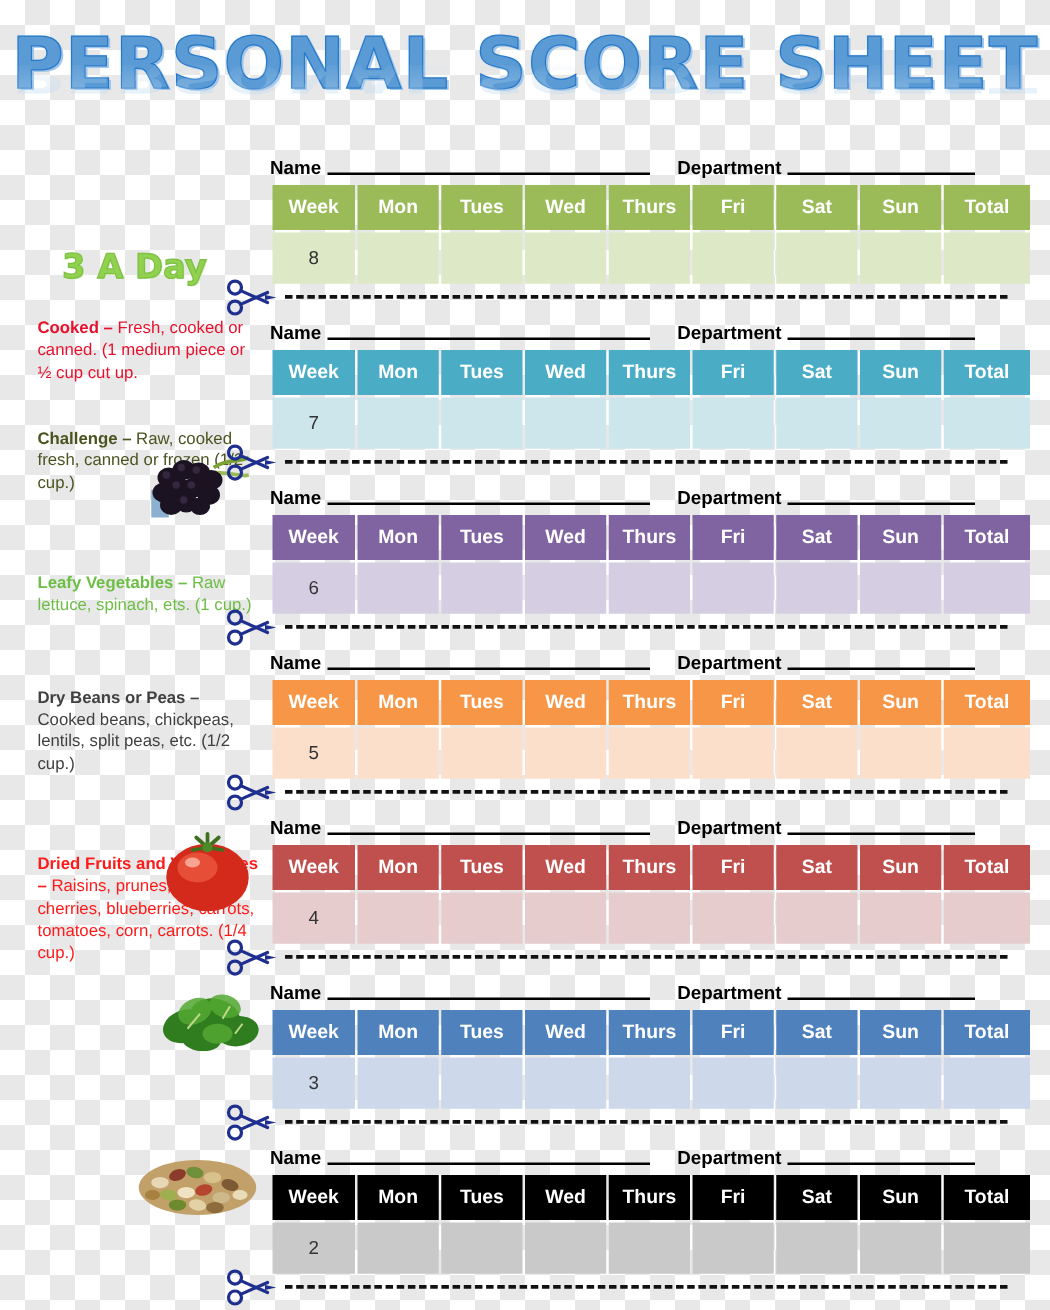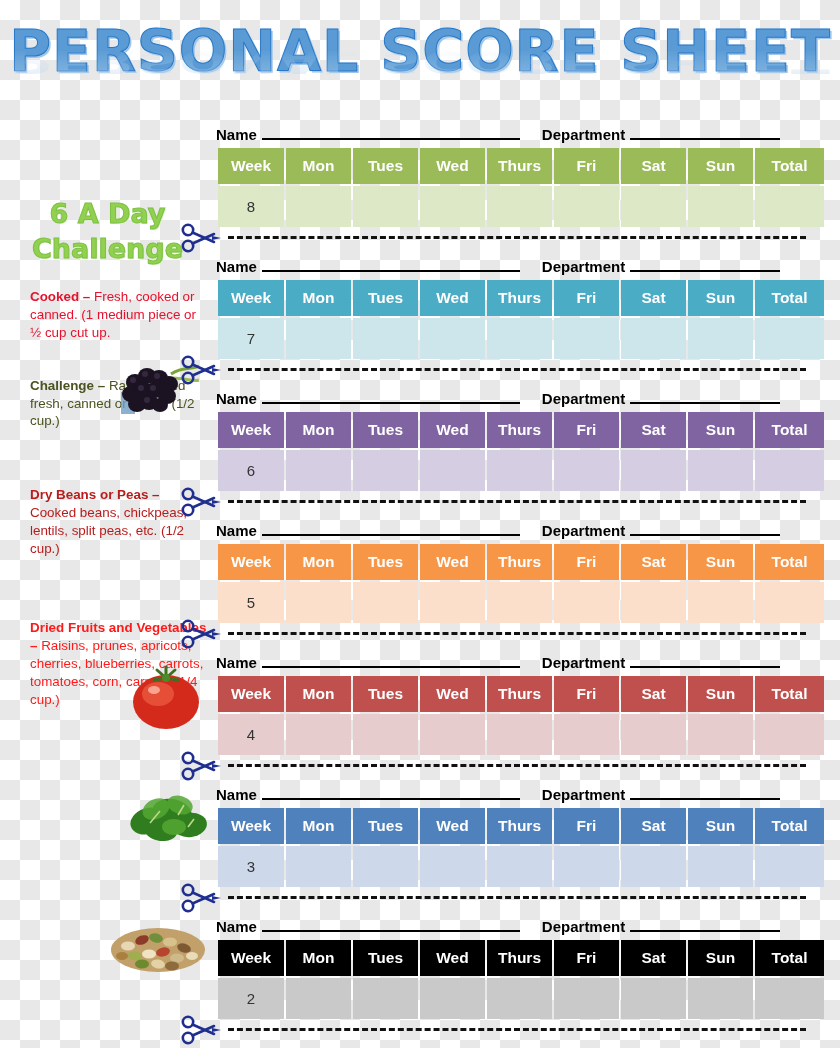--- a/index.html
+++ b/index.html
@@ -171,34 +171,36 @@
 <body>
 
 <div class="title-wrap">
   <div class="title-main">PERSONAL SCORE SHEET</div>
   <div class="title-reflect">PERSONAL SCORE SHEET</div>
 </div>
 
 <div class="left-panel">
 
   <div class="challenge-title">
-    <div>6 A Day</div>
-    <div>Challenge</div>
+    <div>3 A Day</div>
   </div>
 
   <div class="food-item" style="margin-top:22px; color:#E8112D;">
     <span class="lbl">Cooked – </span><span class="body">Fresh, cooked or canned. (1 medium piece or ½ cup cut up.</span>
   </div>
 
   <div class="food-item" style="margin-top:35px; color:#4B5320;">
     <span class="lbl">Challenge – </span><span class="body">Raw, cooked fresh, canned or frozen (1/2 cup.)</span>
   </div>
 
-
-  <div class="food-item" style="margin-top:56px; color:#b91c1c;">
+  <div class="food-item" style="margin-top:62px; color:#6DBE45;">
+    <span class="lbl">Leafy Vegetables – </span><span class="body">Raw lettuce, spinach, ets. (1 cup.)</span>
+  </div>
+
+  <div class="food-item" style="margin-top:56px; color:#404040;">
     <span class="lbl">Dry Beans or Peas – </span><span class="body">Cooked beans, chickpeas, lentils, split peas, etc. (1/2 cup.)</span>
   </div>
 
   <div class="food-item" style="margin-top:62px; color:#FF1A1A;">
     <span class="lbl">Dried Fruits and Vegetables – </span><span class="body">Raisins, prunes, apricots, cherries, blueberries, carrots, tomatoes, corn, carrots. (1/4 cup.)</span>
   </div>
 
   <svg class="food-pic" style="left:113px; top:162px;" width="88" height="62" viewBox="0 0 88 62">
     <path d="M58 16 C70 8 80 12 86 8" stroke="#7aa334" stroke-width="3" fill="none"></path>
     <path d="M60 20 C72 20 80 24 86 22" stroke="#9bbb59" stroke-width="3" fill="none"></path>

